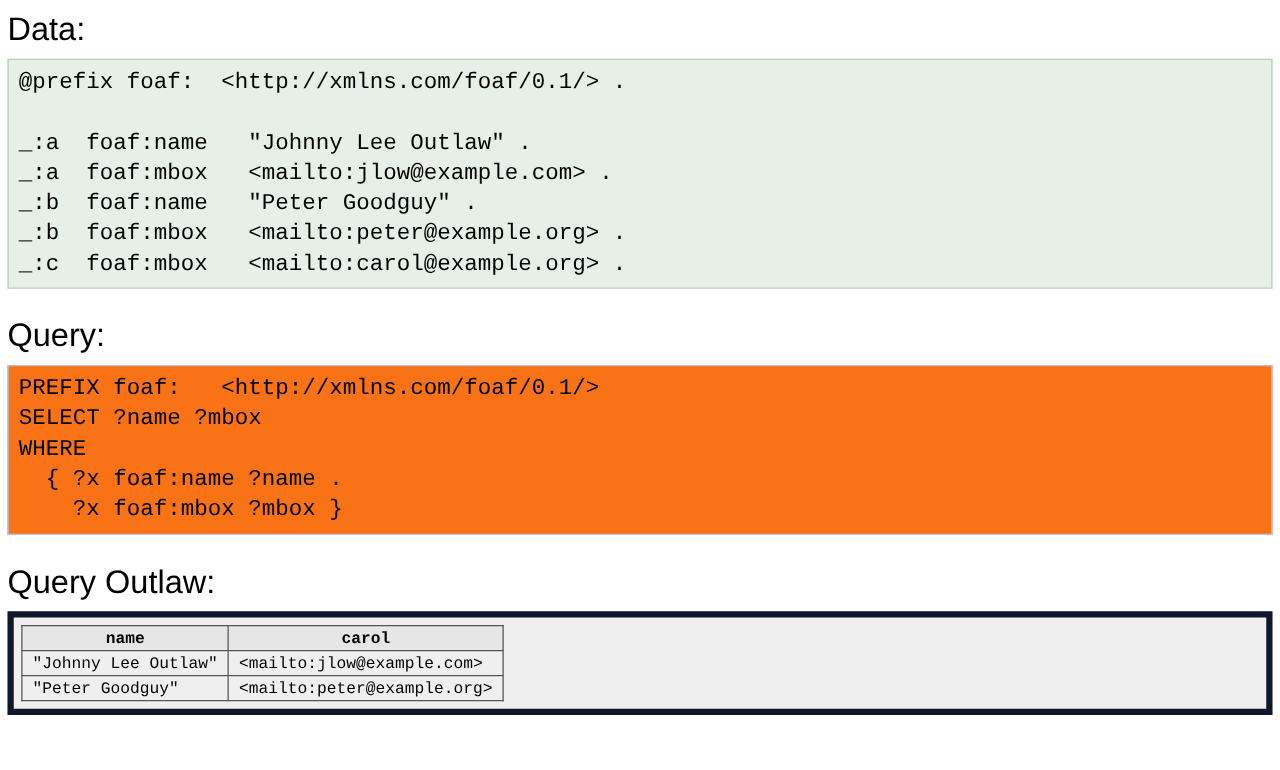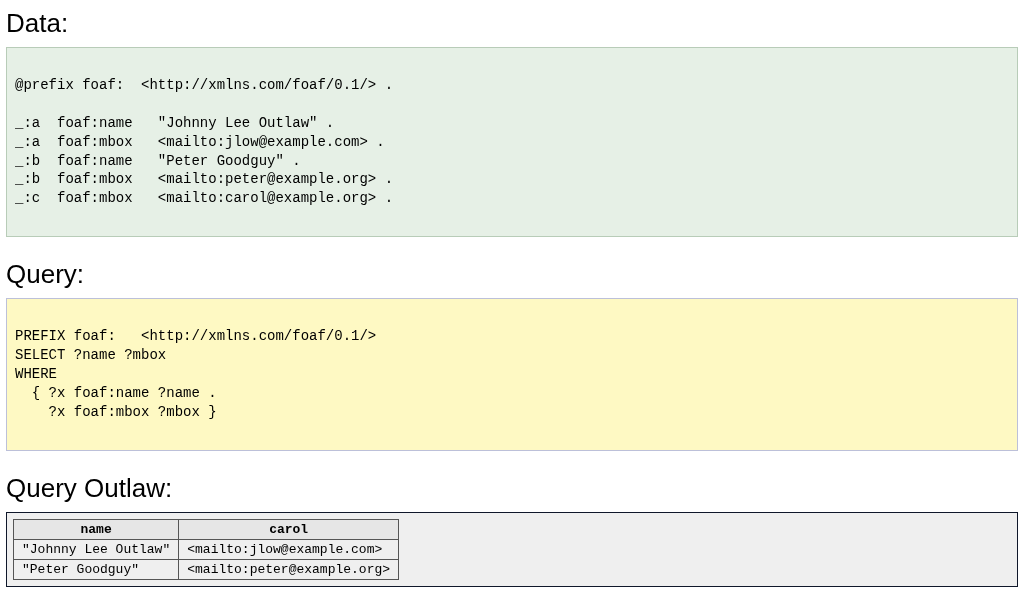--- a/index.html
+++ b/index.html
@@ -10,38 +10,38 @@
       padding: 8px 6px;
       background: #fff;
     }
     .section-label {
       font-size: 26px;
       font-weight: normal;
       margin-bottom: 8px;
     }
     .code-block {
       font-family: "Courier New", Courier, monospace;
-      font-size: 14px;
+      font-size: 18px;
       line-height: 1.35;
       white-space: pre;
-      padding: 28px 8px;
+      padding: 6px 8px;
       border: 1px solid;
       margin-bottom: 22px;
     }
     .data-block {
       background: #e6f0e6;
       border-color: #b8ccb8;
     }
     .query-block {
-      background: #fef9c3;
+      background: #f97316;
       border-color: #bcc0d9;
     }
     .result-container {
       background: #efefef;
-      border: 1px solid #0f172a;
+      border: 5px solid #0f172a;
       padding: 6px;
     }
     table.result-table {
       border-collapse: collapse;
       font-family: "Courier New", Courier, monospace;
       font-size: 13px;
     }
     table.result-table th, table.result-table td {
       border: 1px solid #555;
       padding: 2px 8px;

